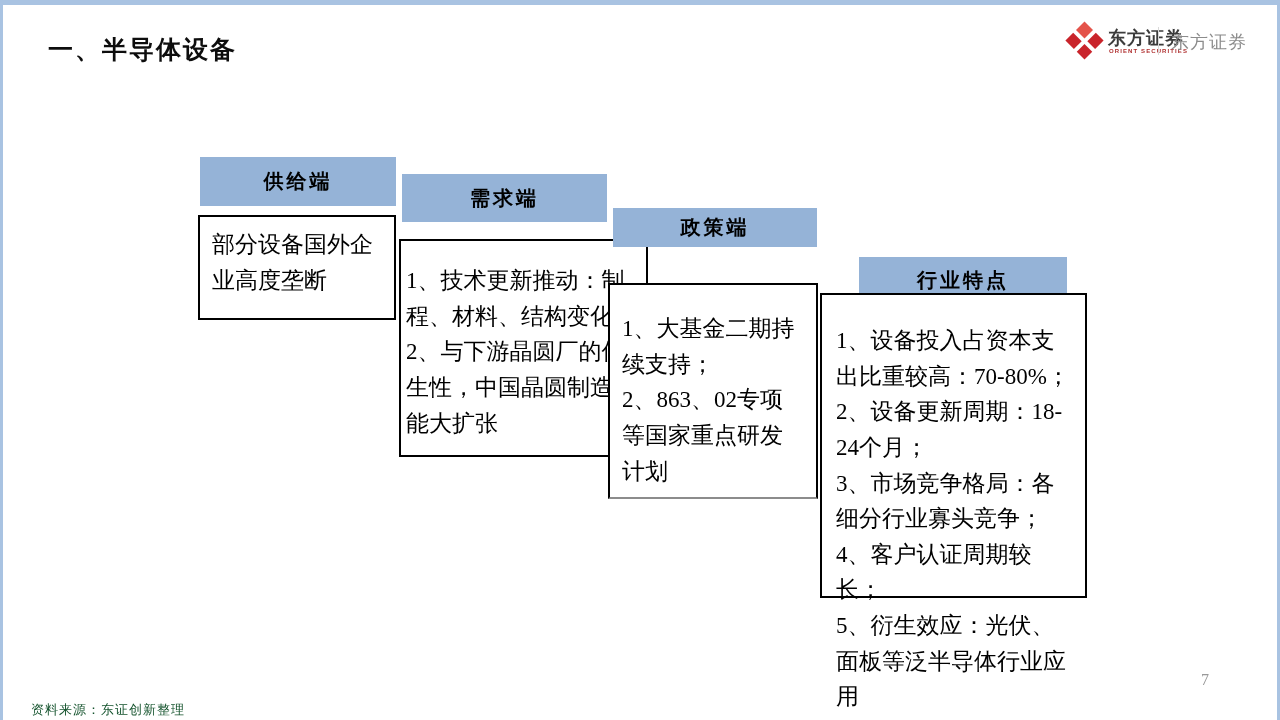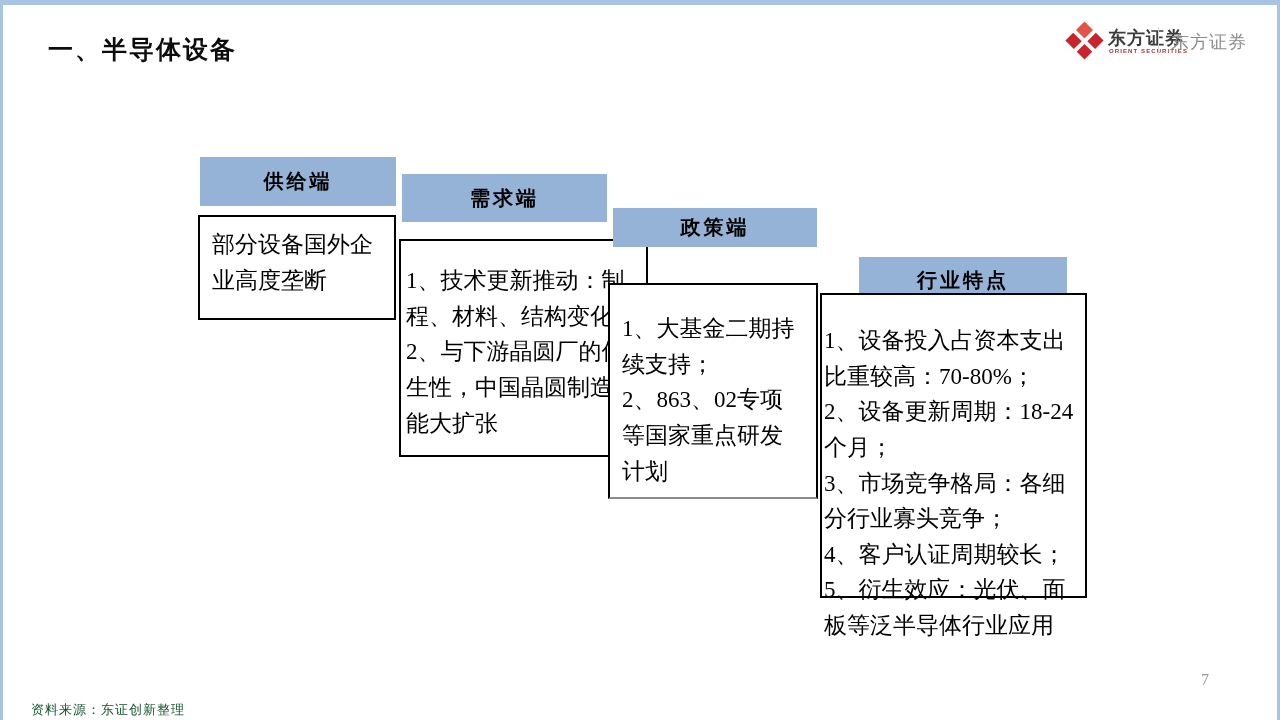--- a/index.html
+++ b/index.html
@@ -76,21 +76,21 @@
     box-sizing: border-box;
   }
   #h1 { left: 197px; top: 152px; width: 196px; height: 49px; }
   #b1 { left: 195px; top: 210px; width: 198px; height: 105px; padding: 10px 12px; }
   #h2 { left: 399px; top: 169px; width: 205px; height: 48px; }
   #b2 { left: 396px; top: 234px; width: 249px; height: 218px; padding: 22px 5px 0; }
   #h3 { left: 610px; top: 203px; width: 204px; height: 39px; }
   #b3 { left: 605px; top: 262px; width: 210px; height: 216px; padding: 26px 12px 0;
         border-bottom-color: #8c8c8c; margin-top: 16px; }
   #h4 { left: 856px; top: 229px; width: 208px; height: 46px; margin-top: 23px; }
-  #b4 { left: 817px; top: 288px; width: 267px; height: 305px; padding: 28px 2px 0; }
+  #b4 { left: 817px; top: 288px; width: 267px; height: 305px; padding: 28px 14px 0; }
   
   .source-note {
     position: absolute; left: 28px; top: 696px;
     font-size: 13px; color: #14532d; letter-spacing: 1px;
   }
   .page-number {
     position: absolute; left: 1198px; top: 666px;
     font-size: 16px; color: #999;
   }
 </style>

